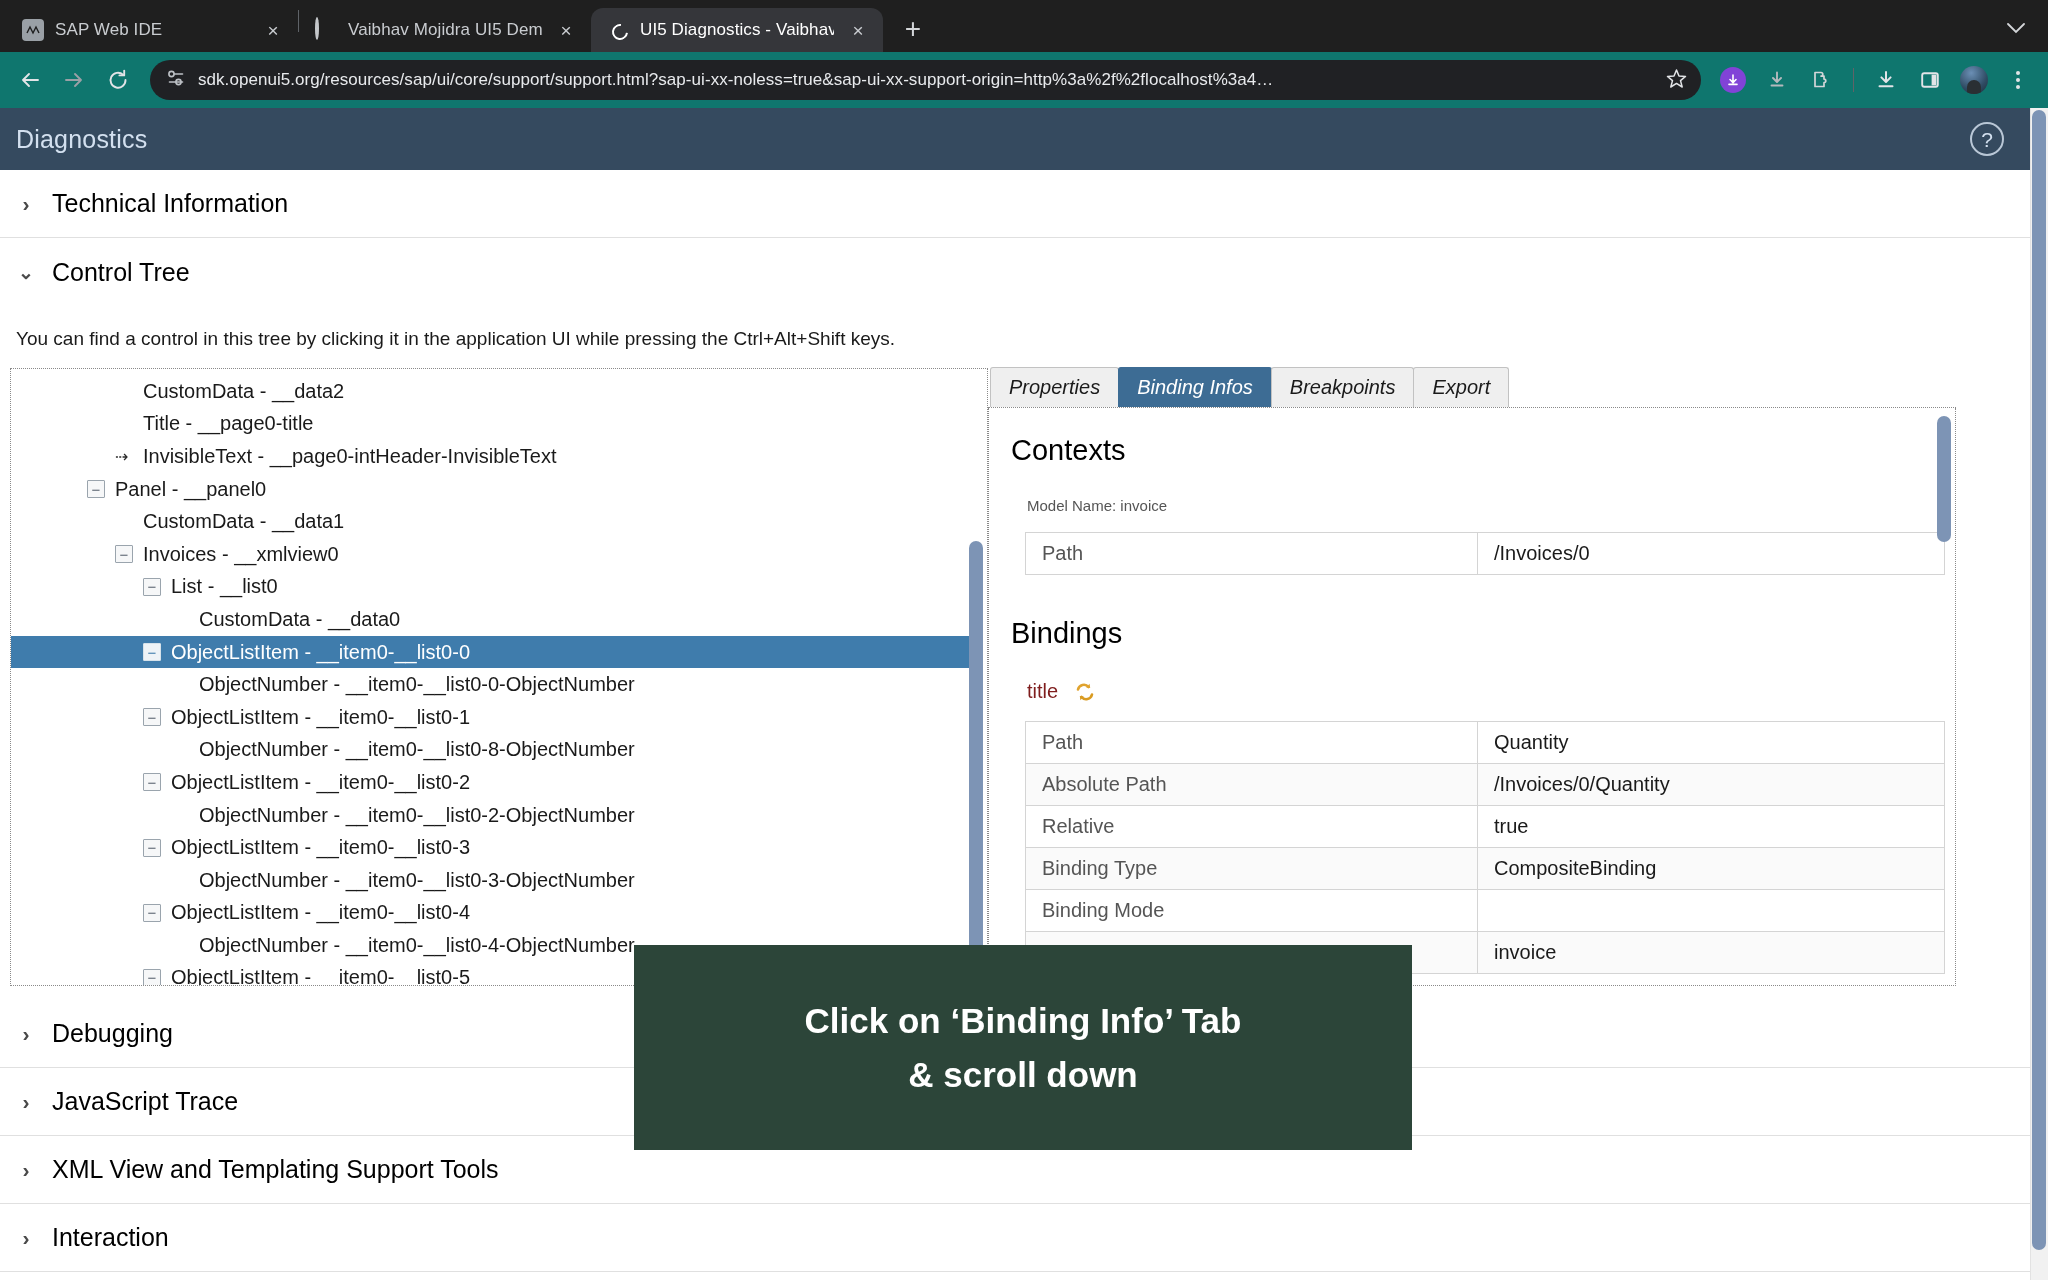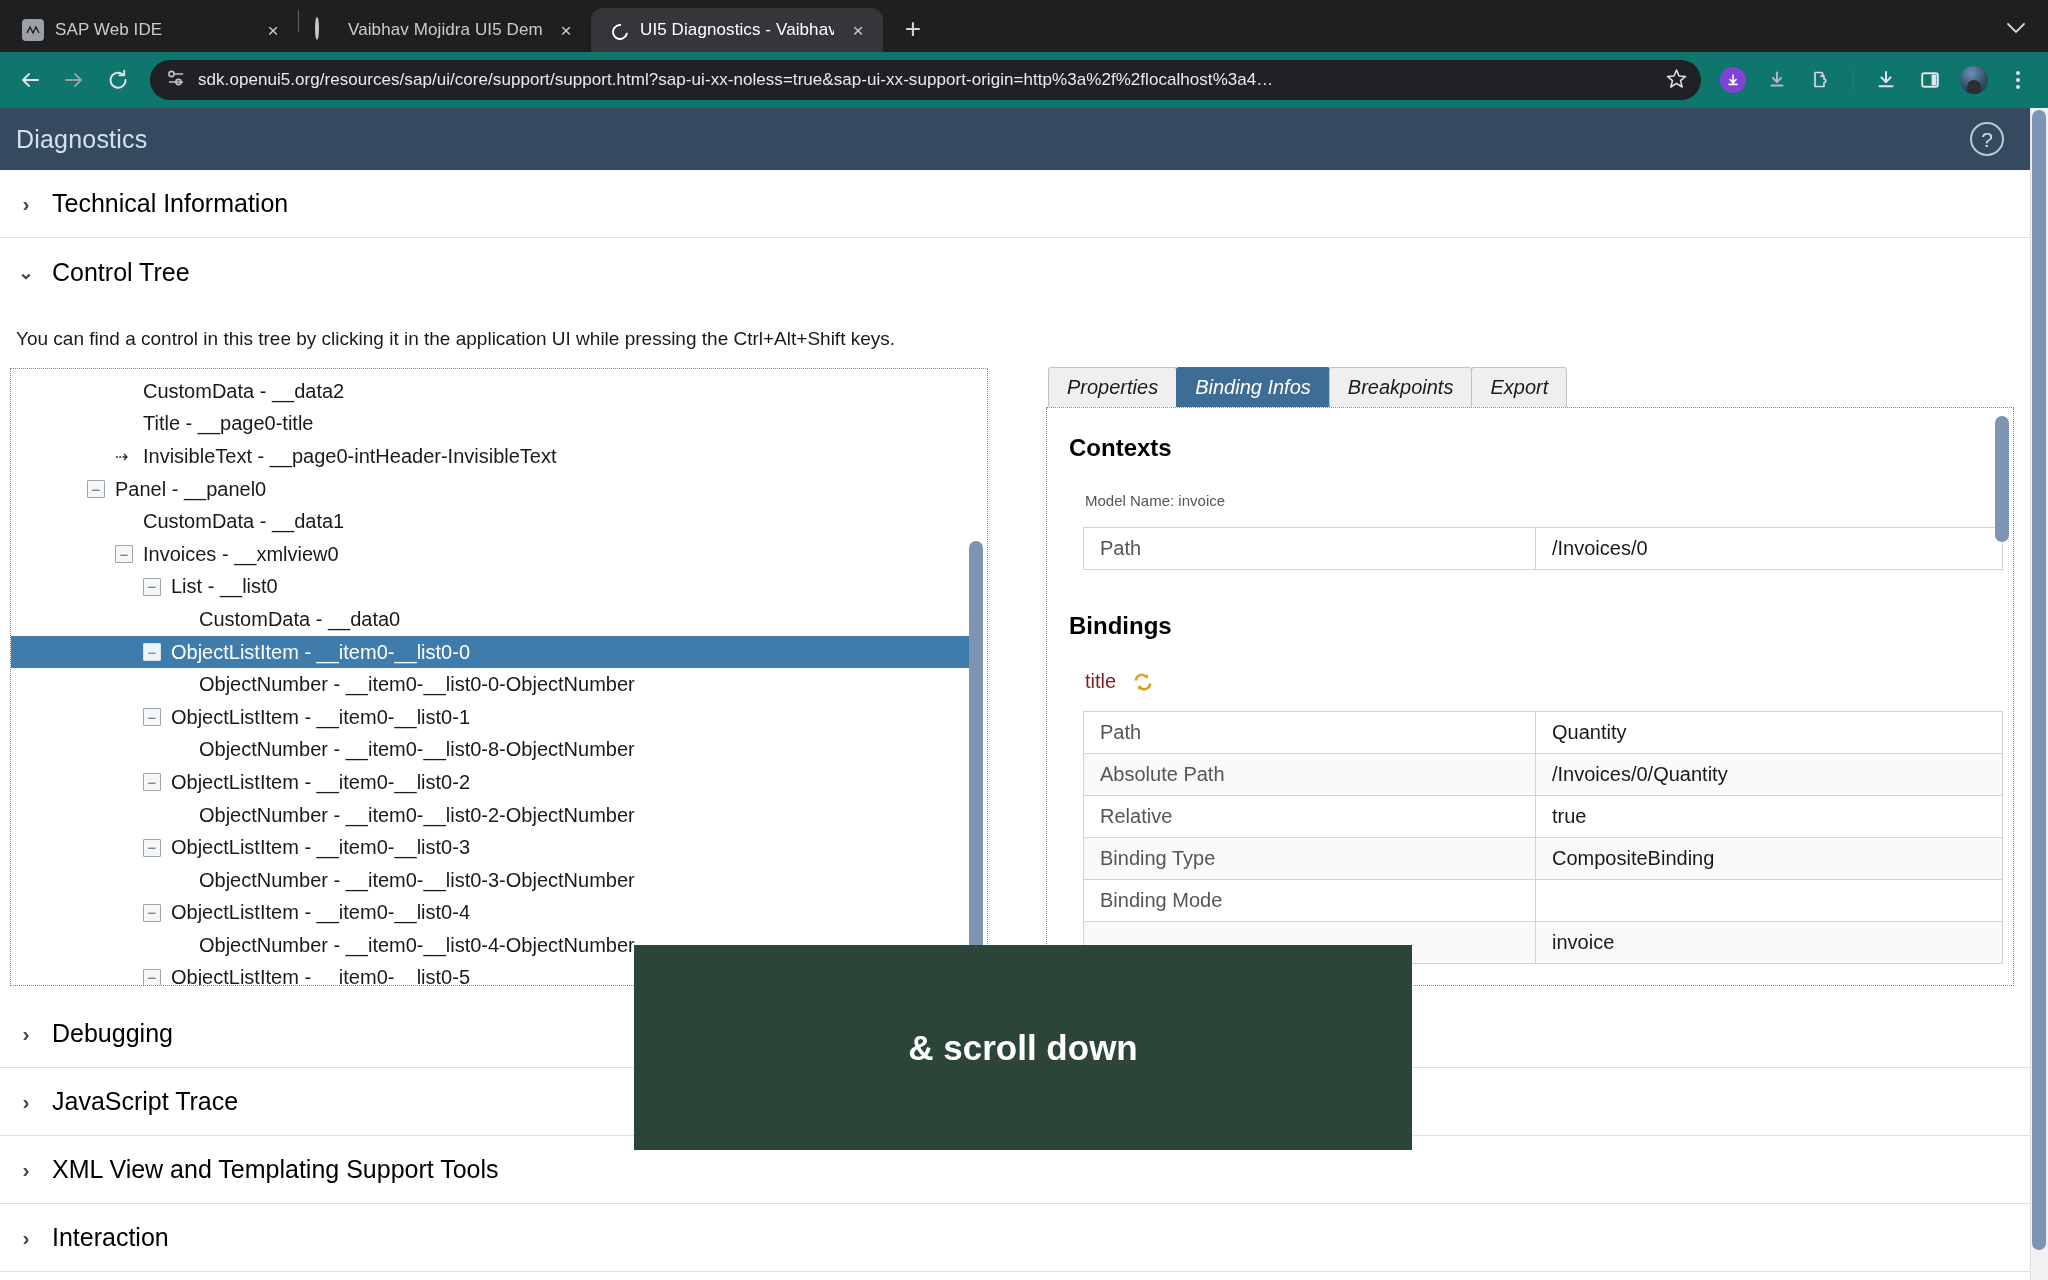--- a/index.html
+++ b/index.html
@@ -156,21 +156,21 @@
     font-weight: 600;
   }
   .section-row .caret.down { font-size: 19px; }
   .section-row .sec-label { color: #000000; font-size: 25px; }
 
   .tree-hint {
     font-size: 19px; color: #1a1a1a; padding: 22px 0 18px 16px; width: 2030px;
   }
 
   .panes {
-    display: flex; gap: 58px; padding: 0 0 0 10px;
+    display: flex; padding: 0 0 0 10px;
     width: 2030px; align-items: flex-start;
   }
 
   
   .tree-pane {
     width: 978px; height: 618px;
     border: 1px dotted #8a8a8a; background: #ffffff;
     position: relative; overflow: hidden; flex: none;
   }
   .tree-inner { padding: 6px 0 0 0; position: relative; }
@@ -213,21 +213,21 @@
     border-radius: 3px 3px 0 0; margin-right: -1px; font-style: italic;
   }
   .tab-btn.active { background: #3d6c94; color: #ffffff; border-color: #3d6c94; }
 
   .detail-body {
     border: 1px dotted #8a8a8a; border-top: none;
     height: 578px; position: relative; overflow: hidden;
     background: #ffffff;
   }
   .detail-content { padding: 22px 30px 0 18px; }
-  .dp-h2 { font-size: 24px; font-weight: bold; color: #000; margin: 4px 0 30px 4px; }
+  .dp-h2 { font-size: 29px; font-weight: normal; color: #000; margin: 4px 0 30px 4px; }
   .dp-h2.second { margin-top: 42px; }
   .dp-model { font-size: 15px; color: #555; margin: 0 0 18px 20px; }
   .dp-binding-name {
     font-size: 20px; color: #7f1d1d; margin: 0 0 18px 20px;
     display: flex; align-items: center; gap: 16px;
   }
   .refresh-icon {
     width: 22px; height: 22px; position: relative; display: inline-block;
   }
   .refresh-icon svg { display: block; }
@@ -562,16 +562,17 @@
           <span class="sec-label">Interaction</span>
         </div>
       </div>
 
     <div class="page-scroll-track">
       <div class="page-scroll-thumb"></div>
     </div>
   </div>
 
   <div class="callout" style="background: rgb(44, 69, 57); color: rgb(255, 255, 255);">
+    <div>Click on ‘Binding Info’ Tab</div>
     <div>&amp; scroll down</div>
   </div>
 
 </div>
 
 </body></html>

